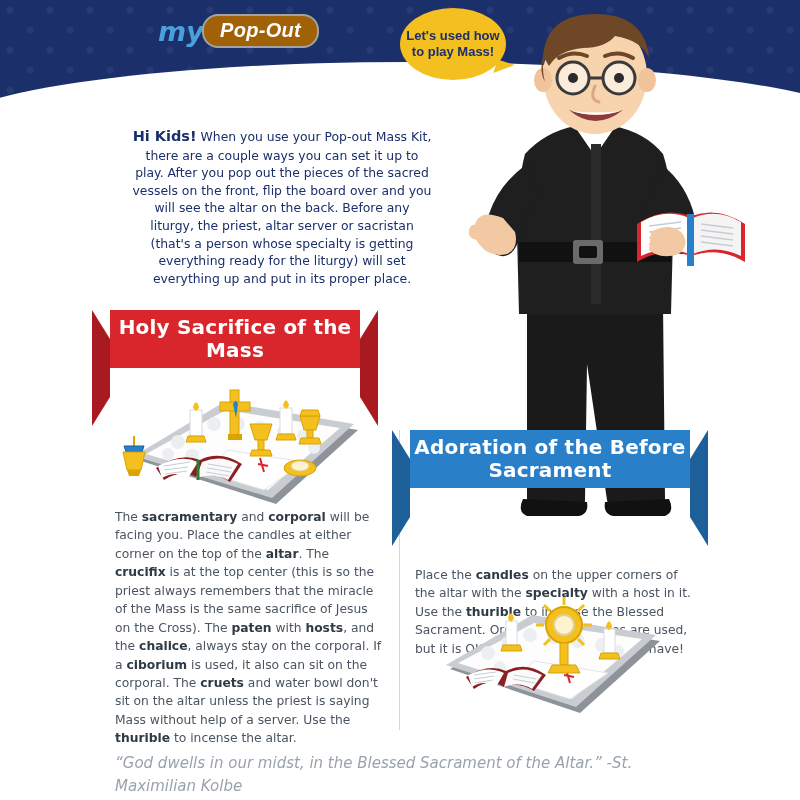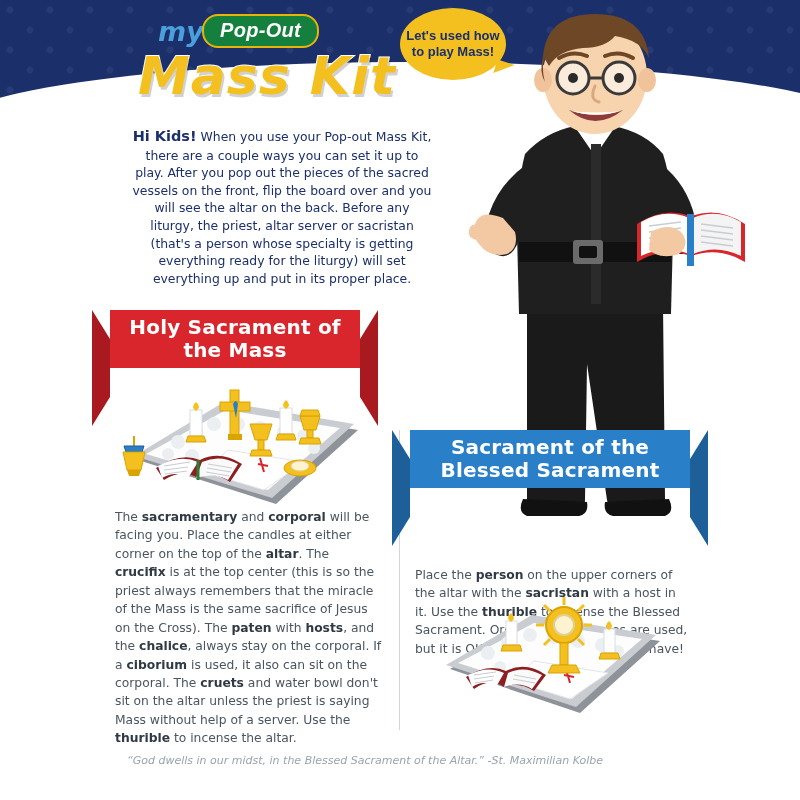--- a/index.html
+++ b/index.html
@@ -42,26 +42,26 @@
     width: 270px; height: 100px;
   }
   .title-my {
     position: absolute; left: 20px; top: 8px;
     font-family: "DejaVu Sans", sans-serif;
     font-size: 27px; font-weight: bold; font-style: italic;
     color: #49a0db;
   }
   .popout-pill {
     position: absolute; left: 64px; top: 6px;
-    background: #15803d;
+    background: #a16207;
     color: #ffffff;
     font-size: 20px; font-weight: bold; font-style: italic;
     padding: 3px 16px 4px 16px;
     border-radius: 16px;
-    border: 2px solid #eab308;
+    border: 2px solid #a3a3a3;
     letter-spacing: 0.3px;
   }
   .title-mass {
     position: absolute; left: 0px; top: 38px;
     font-family: "DejaVu Sans", sans-serif;
     font-size: 52px; font-weight: bold; font-style: italic;
     color: #f4c020;
     -webkit-text-stroke: 2px #ffffff;
     paint-order: stroke fill;
     letter-spacing: 1px;
@@ -165,41 +165,39 @@
   .altar { position: absolute; }
   .altar-left  { left: 108px; top: 372px; width: 270px; height: 150px; }
   .altar-right { left: 430px; top: 585px; width: 250px; height: 140px; }
 
   
   .footer {
     position: absolute; left: 115px; top: 752px; width: 600px;
   }
   .quote {
     color: #9aa3ac;
-    font-size: 11px;
+    font-size: 15px;
     font-style: italic;
     line-height: 1.55;
     font-family: "DejaVu Sans", sans-serif;
-    margin-left: 12px;
   }
 </style>
 </head>
 <body>
 
 <div id="page">
 
   <div class="banner">
     <div class="banner-pattern"></div>
   </div>
   <div class="banner-curve"></div>
 
   <div class="title-block">
     <div class="title-my">my</div>
     <div class="popout-pill">Pop-Out</div>
-    <div class="title-mass">Mass Kit</div>
   </div>
 
   <div class="bubble">Let's used how to play Mass!</div>
   <div class="bubble-tail"></div>
 
   <div class="priest">
     <svg width="320" height="520" viewBox="0 0 320 520" xmlns="http://www.w3.org/2000/svg">
 
       <path d="M72 300 L72 495 Q72 508 86 508 L118 508 Q130 508 130 496 L132 360 L152 496 Q154 508 166 508 L198 508 Q210 508 210 495 L208 300 Z" fill="#1a1a1a"></path>
 
@@ -257,21 +255,21 @@
       </g>
 
       <path d="M196 228 Q214 218 226 228 Q236 240 224 250 Q206 256 194 246 Z" fill="#f3c9a4"></path>
     </svg>
   </div>
 
   <div class="intro">
     <span class="hikids">Hi Kids!</span><span> When you use your Pop-out Mass Kit, there are a couple ways you can set it up to play. After you pop out the pieces of the sacred vessels on the front, flip the board over and you will see the altar on the back. Before any liturgy, the priest, altar server or sacristan (that's a person whose specialty is getting everything ready for the liturgy) will set everything up and put in its proper place.</span>
   </div>
 
-  <div class="ribbon ribbon-red">Holy Sacrament of the Mass</div>
+  <div class="ribbon ribbon-red">Holy Sacrifice of the Mass</div>
 
   <div class="altar altar-left">
     <svg width="270" height="150" viewBox="0 0 270 150" xmlns="http://www.w3.org/2000/svg">
 
       <path d="M30 88 L118 36 L250 58 L168 132 Z" fill="#8e9399"></path>
       <path d="M26 84 L116 30 L246 52 L164 126 Z" fill="#c9ccd1"></path>
       <path d="M38 82 L118 38 L232 56 L160 118 Z" fill="#fdfdfd"></path>
 
       <g fill="#eceff2">
         <circle cx="70" cy="70" r="7"></circle>
@@ -342,25 +340,25 @@
       </g>
     </svg>
   </div>
 
   <div class="col-text col-left">
     The <b>sacramentary</b> and <b>corporal</b> will be facing you. Place the candles at either corner on the top of the <b>altar</b>. The <b>crucifix</b> is at the top center (this is so the priest always remembers that the miracle of the Mass is the same sacrifice of Jesus on the Cross). The <b>paten</b> with <b>hosts</b>, and the <b>chalice</b>, always stay on the corporal. If a <b>ciborium</b> is used, it also can sit on the corporal. The <b>cruets</b> and water bowl don't&nbsp; sit on the altar unless the priest is saying Mass without help of a server. Use the <b>thurible</b> to incense the altar.
   </div>
 
   <div class="vdivider"></div>
 
-  <div class="ribbon ribbon-blue">Sacrament of the Blessed Sacrament</div>
+  <div class="ribbon ribbon-blue">Adoration of the Before Sacrament</div>
 
   <div class="col-text col-right" style="top:500px">
     <div style="height:66px"></div>
-    Place the <b>person</b> on the upper corners of the altar with the <b>sacristan</b> with a host in it. Use the <b>thurible</b> to incense the Blessed Sacrament. Ordinarily, six candles are used, but it is OK to use all the candles you have!
+    Place the <b>candles</b> on the upper corners of the altar with the <b>specialty</b> with a host in it. Use the <b>thurible</b> to incense the Blessed Sacrament. Ordinarily, six candles are used, but it is OK to use all the candles you have!
   </div>
 
   <div class="altar altar-right">
     <svg width="250" height="140" viewBox="0 0 250 140" xmlns="http://www.w3.org/2000/svg">
       <path d="M20 84 L104 36 L230 56 L150 128 Z" fill="#8e9399"></path>
       <path d="M16 80 L102 30 L226 50 L146 122 Z" fill="#c9ccd1"></path>
       <path d="M28 78 L104 38 L212 54 L142 114 Z" fill="#fdfdfd"></path>
       <g fill="#eceff2">
         <circle cx="58" cy="68" r="7"></circle>
           <circle cx="78" cy="58" r="7"></circle>

